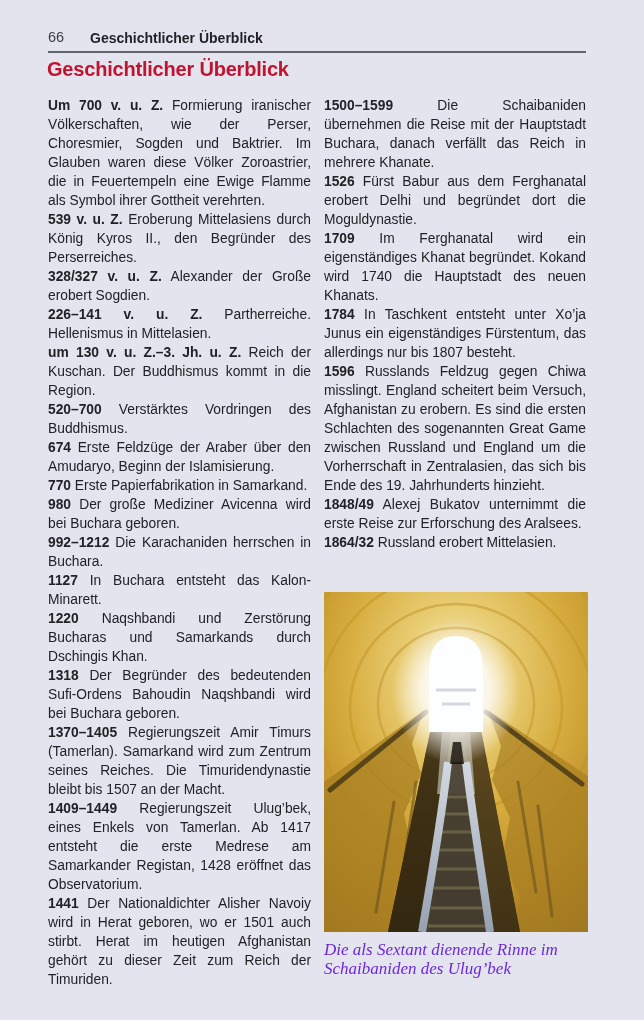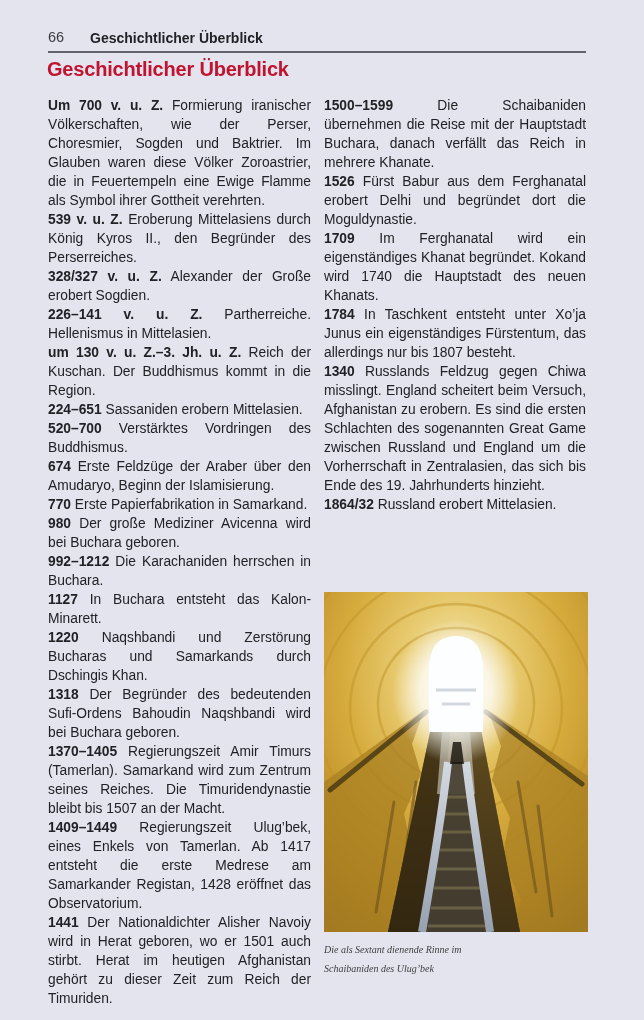--- a/index.html
+++ b/index.html
@@ -38,59 +38,59 @@
   .entry { margin:0; }
   .entry .date { font-weight:700; white-space:nowrap; }
   
   .figure {
     position:absolute; left:324px; top:592px; width:264px; height:340px;
   }
   .figure svg { display:block; }
   .caption {
     position:absolute; left:324px; top:940px; width:264px;
     font-family:"Liberation Serif", serif; font-style:italic;
-    font-size:10px; line-height:19px; color:#404040;
+    font-size:17px; line-height:19px; color:#6d28d9;
   }
   .caption div { white-space:nowrap; }
 </style>
 </head>
 <body>
 
 <div class="page">
 
   <div class="pagenum">66</div>
   <div class="runhead">Geschichtlicher Überblick</div>
   <div class="headrule"></div>
   <h1 class="title" style="color:#c1122f; margin:0;">Geschichtlicher Überblick</h1>
 
   <div class="col col-left">
       <p class="entry"><strong class="date">Um 700 v. u. Z.</strong><span> Formierung iranischer Völkerschaften, wie der Perser, Choresmier, Sogden und Baktrier. Im Glauben waren diese Völker Zoroastrier, die in Feuertempeln eine Ewige Flamme als Symbol ihrer Gottheit verehrten.</span></p>
       <p class="entry"><strong class="date">539 v. u. Z.</strong><span> Eroberung Mittelasiens durch König Kyros II., den Begründer des Perserreiches.</span></p>
       <p class="entry"><strong class="date">328/327 v. u. Z.</strong><span> Alexander der Große erobert Sogdien.</span></p>
       <p class="entry"><strong class="date">226–141 v. u. Z.</strong><span> Partherreiche. Hellenismus in Mittelasien.</span></p>
       <p class="entry"><strong class="date">um 130 v. u. Z.–3. Jh. u. Z.</strong><span> Reich der Kuschan. Der Buddhismus kommt in die Region.</span></p>
-      <p class="entry"><strong class="date">224–651</strong><span> Sassaniden erobern Mittelasien.</span></p>
       <p class="entry"><strong class="date">520–700</strong><span> Verstärktes Vordringen des Buddhismus.</span></p>
       <p class="entry"><strong class="date">674</strong><span> Erste Feldzüge der Araber über den Amudaryo, Beginn der Islamisierung.</span></p>
       <p class="entry"><strong class="date">770</strong><span> Erste Papierfabrikation in Samarkand.</span></p>
       <p class="entry"><strong class="date">980</strong><span> Der große Mediziner Avicenna wird bei Buchara geboren.</span></p>
       <p class="entry"><strong class="date">992–1212</strong><span> Die Karachaniden herrschen in Buchara.</span></p>
       <p class="entry"><strong class="date">1127</strong><span> In Buchara entsteht das Kalon-Minarett.</span></p>
       <p class="entry"><strong class="date">1220</strong><span> Naqshbandi und Zerstörung Bucharas und Samarkands durch Dschingis Khan.</span></p>
       <p class="entry"><strong class="date">1318</strong><span> Der Begründer des bedeutenden Sufi-Ordens Bahoudin Naqshbandi wird bei Buchara geboren.</span></p>
       <p class="entry"><strong class="date">1370–1405</strong><span> Regierungszeit Amir Timurs (Tamerlan). Samarkand wird zum Zentrum seines Reiches. Die Timuridendynastie bleibt bis 1507 an der Macht.</span></p>
       <p class="entry"><strong class="date">1409–1449</strong><span> Regierungszeit Ulug’bek, eines Enkels von Tamerlan. Ab 1417 entsteht die erste Medrese am Samarkander Registan, 1428 eröffnet das Observatorium.</span></p>
       <p class="entry"><strong class="date">1441</strong><span> Der Nationaldichter Alisher Navoiy wird in Herat geboren, wo er 1501 auch stirbt. Herat im heutigen Afghanistan gehört zu dieser Zeit zum Reich der Timuriden.</span></p>
     </div>
   <div class="col col-right">
       <p class="entry"><strong class="date">1500–1599</strong><span> Die Schaibaniden übernehmen die Reise mit der Hauptstadt Buchara, danach verfällt das Reich in mehrere Khanate.</span></p>
       <p class="entry"><strong class="date">1526</strong><span> Fürst Babur aus dem Ferghanatal erobert Delhi und begründet dort die Moguldynastie.</span></p>
       <p class="entry"><strong class="date">1709</strong><span> Im Ferghanatal wird ein eigenständiges Khanat begründet. Kokand wird 1740 die Hauptstadt des neuen Khanats.</span></p>
       <p class="entry"><strong class="date">1784</strong><span> In Taschkent entsteht unter Xo’ja Junus ein eigenständiges Fürstentum, das allerdings nur bis 1807 besteht.</span></p>
-      <p class="entry"><strong class="date">1340</strong><span> Russlands Feldzug gegen Chiwa misslingt. England scheitert beim Versuch, Afghanistan zu erobern. Es sind die ersten Schlachten des sogenannten Great Game zwischen Russland und England um die Vorherrschaft in Zentralasien, das sich bis Ende des 19. Jahrhunderts hinzieht.</span></p>
+      <p class="entry"><strong class="date">1596</strong><span> Russlands Feldzug gegen Chiwa misslingt. England scheitert beim Versuch, Afghanistan zu erobern. Es sind die ersten Schlachten des sogenannten Great Game zwischen Russland und England um die Vorherrschaft in Zentralasien, das sich bis Ende des 19. Jahrhunderts hinzieht.</span></p>
+      <p class="entry"><strong class="date">1848/49</strong><span> Alexej Bukatov unternimmt die erste Reise zur Erforschung des Aralsees.</span></p>
       <p class="entry"><strong class="date">1864/32</strong><span> Russland erobert Mittelasien.</span></p>
       <p class="entry"></p>
     </div>
 
   <div class="figure">
     <svg width="264" height="340" viewBox="0 0 264 340" xmlns="http://www.w3.org/2000/svg">
       <defs>
         <radialGradient id="vault" cx="50%" cy="24%" r="88%">
           <stop offset="0%" stop-color="#f4ebc4"></stop>
           <stop offset="22%" stop-color="#e9cd74"></stop>

